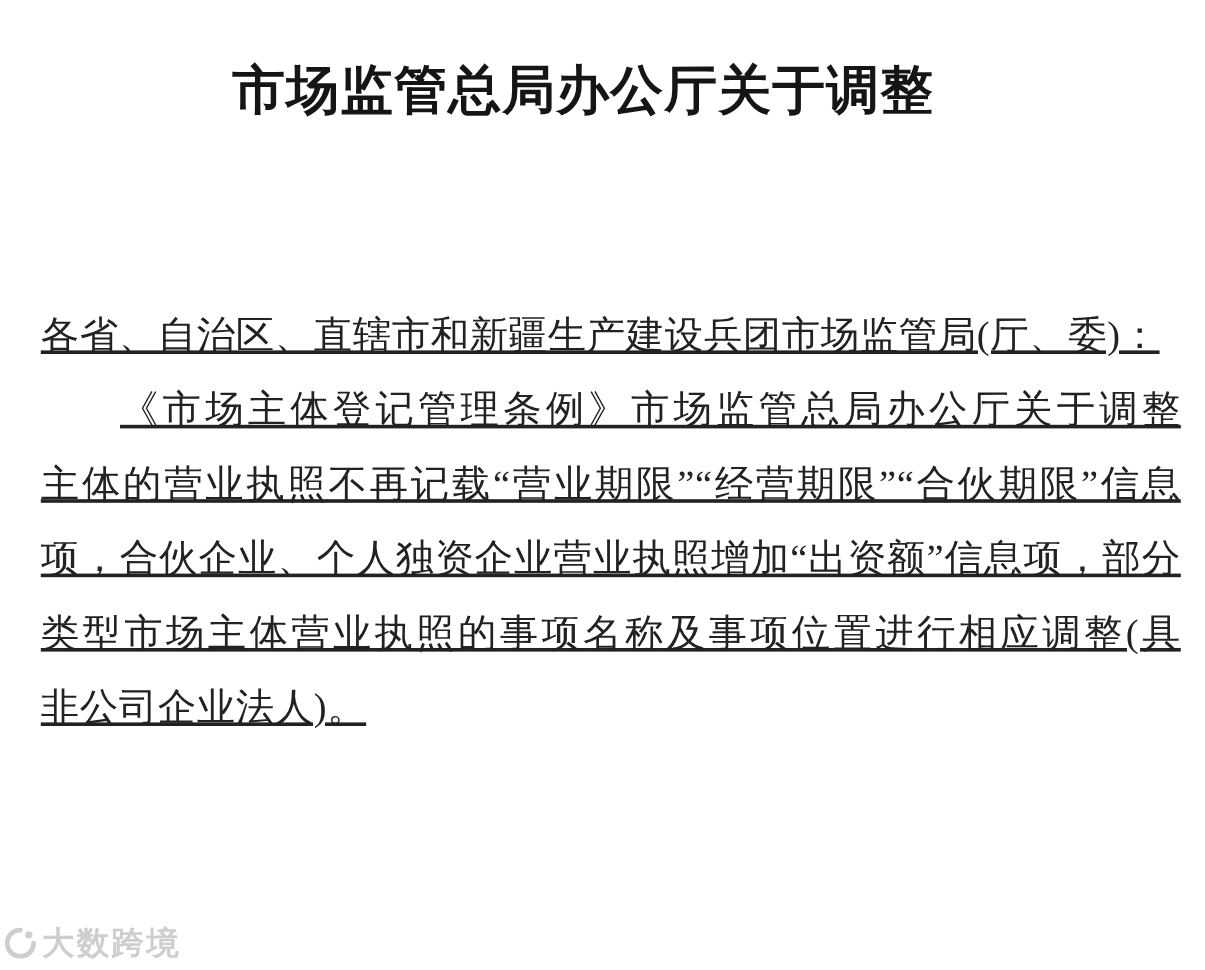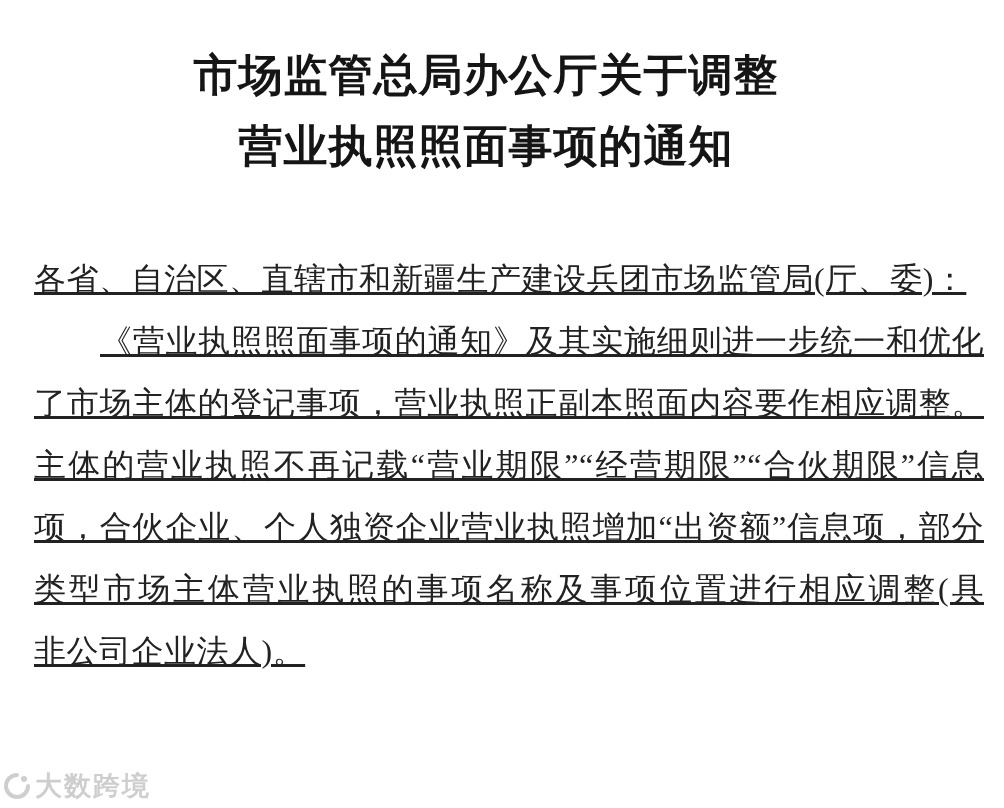--- a/index.html
+++ b/index.html
@@ -84,27 +84,25 @@
     font-family: Liberation Mono, monospace;
   }
 </style>
 </head>
 <body>
 
 <div class="page">
 
   <div class="doc-title">
     <div>市场监管总局办公厅关于调整</div>
-    <div>营业执照照面事项的通知</div>
   </div>
 
   <div class="doc-body">
     <div class="body-line flush">各省、自治区、直辖市和新疆生产建设兵团市场监管局(厅、委)：</div>
-    <div class="body-line indent">《营业执照照面事项的通知》及其实施细则进一步统一和优化</div>
-    <div class="body-line">了市场主体的登记事项，营业执照正副本照面内容要作相应调整。</div>
+    <div class="body-line indent">《市场主体登记管理条例》市场监管总局办公厅关于调整</div>
     <div class="body-line">主体的营业执照不再记载“营业期限”“经营期限”“合伙期限”信息</div>
     <div class="body-line">项，合伙企业、个人独资企业营业执照增加“出资额”信息项，部分</div>
     <div class="body-line">类型市场主体营业执照的事项名称及事项位置进行相应调整(具</div>
     <div class="body-line flush">非公司企业法人)。</div>
   </div>
 
   <div class="watermark">
     <svg class="watermark-logo" viewBox="0 0 26 26" xmlns="http://www.w3.org/2000/svg">
       <path d="M13 2 A11 11 0 1 0 24 13" fill="none" stroke="#9a9a9a" stroke-width="4" stroke-linecap="round"></path>
       <circle cx="20" cy="6" r="3" fill="#9a9a9a"></circle>

